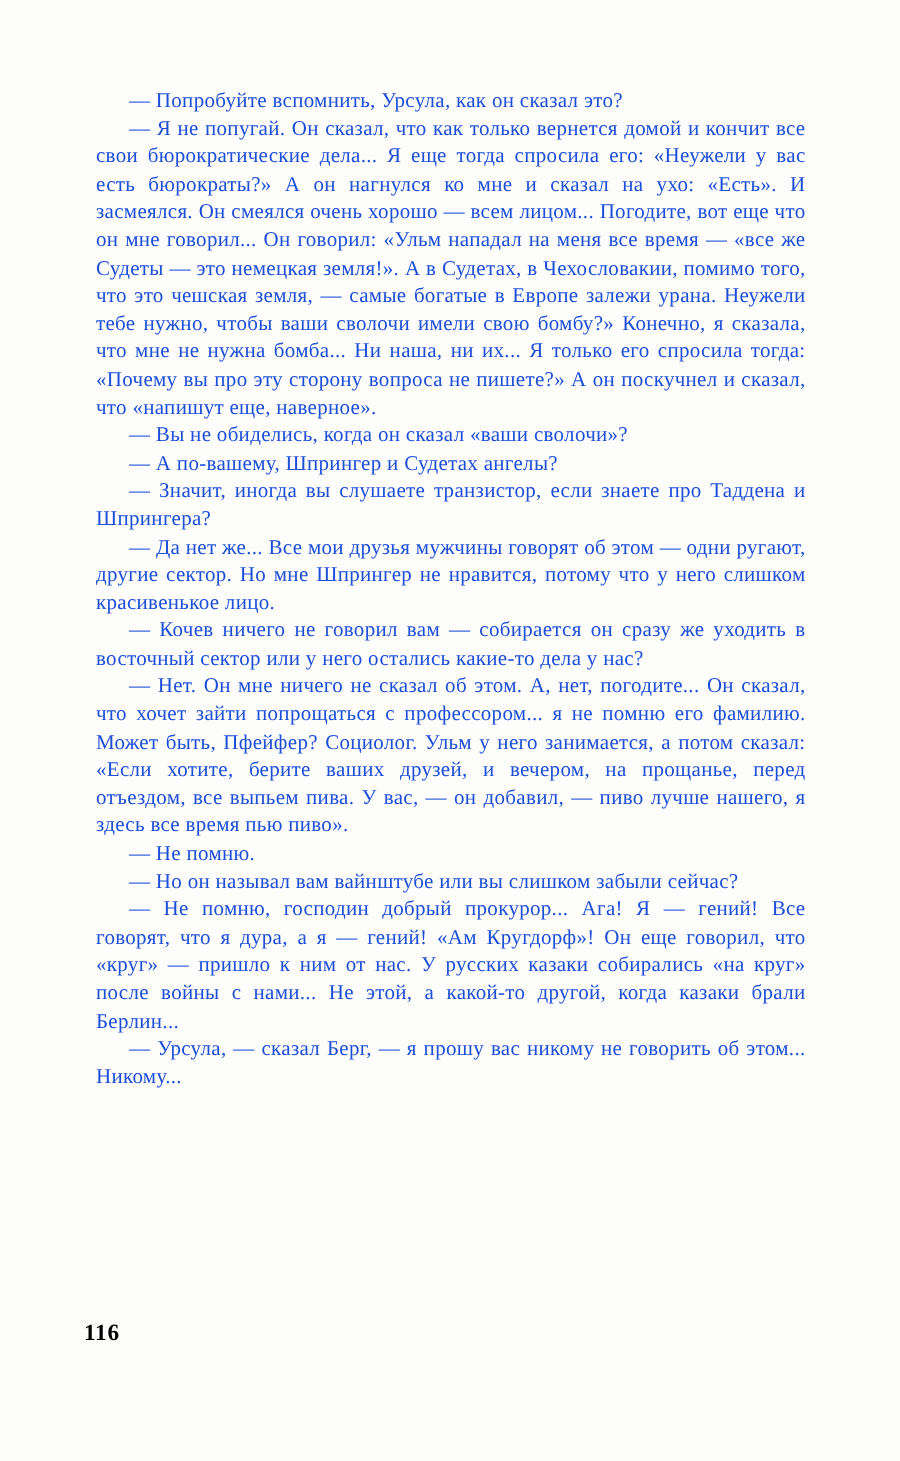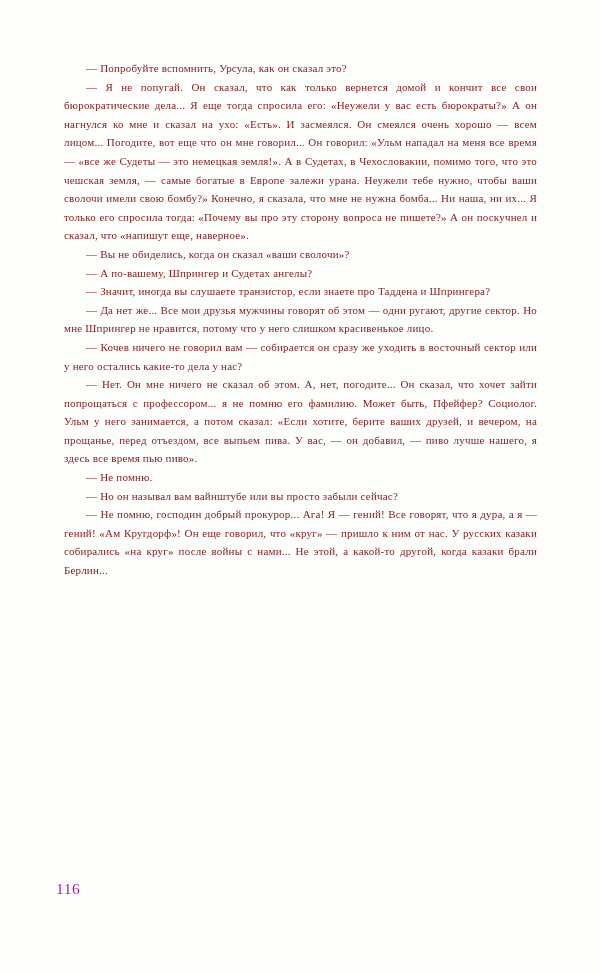--- a/index.html
+++ b/index.html
@@ -17,53 +17,54 @@
     position: absolute;
     inset: 0;
     background: #fdfdfc;
   }
   .text-block {
     position: absolute;
     left: 64px;
     top: 59px;
     width: 473px;
     font-family: "Liberation Serif", "DejaVu Serif", serif;
-    font-size: 11px;
+    font-size: 14px;
     line-height: 18.6px;
-    color: #7f1d1d;
+    color: #1d4ed8;
     text-align: justify;
     letter-spacing: 0.2px;
   }
   .text-block p {
     margin: 0;
     padding: 0;
     text-indent: 22px;
   }
   .page-number {
     position: absolute;
     left: 56px;
     top: 880px;
     font-family: "Liberation Serif", "DejaVu Serif", serif;
     font-size: 15.5px;
-    font-weight: normal;
-    color: #a21caf;
+    font-weight: bold;
+    color: #000000;
     letter-spacing: 0.5px;
   }
 </style>
 </head>
 <body>
 
 <div class="book-page">
   <div class="text-block">
     <p>— Попробуйте вспомнить, Урсула, как он сказал это?</p>
     <p>— Я не попугай. Он сказал, что как только вернется домой и кончит все свои бюрократические дела... Я еще тогда спросила его: «Неужели у вас есть бюрократы?» А он нагнулся ко мне и сказал на ухо: «Есть». И засмеялся. Он смеялся очень хорошо — всем лицом... Погодите, вот еще что он мне говорил... Он говорил: «Ульм нападал на меня все время — «все же Судеты — это немецкая земля!». А в Судетах, в Чехословакии, помимо того, что это чешская земля, — самые богатые в Европе залежи урана. Неужели тебе нужно, чтобы ваши сволочи имели свою бомбу?» Конечно, я сказала, что мне не нужна бомба... Ни наша, ни их... Я только его спросила тогда: «Почему вы про эту сторону вопроса не пишете?» А он поскучнел и сказал, что «напишут еще, наверное».</p>
     <p>— Вы не обиделись, когда он сказал «ваши сволочи»?</p>
     <p>— А по-вашему, Шпрингер и Судетах ангелы?</p>
     <p>— Значит, иногда вы слушаете транзистор, если знаете про Таддена и Шпрингера?</p>
     <p>— Да нет же... Все мои друзья мужчины говорят об этом — одни ругают, другие сектор. Но мне Шпрингер не нравится, потому что у него слишком красивенькое лицо.</p>
     <p>— Кочев ничего не говорил вам — собирается он сразу же уходить в восточный сектор или у него остались какие-то дела у нас?</p>
     <p>— Нет. Он мне ничего не сказал об этом. А, нет, погодите... Он сказал, что хочет зайти попрощаться с профессором... я не помню его фамилию. Может быть, Пфейфер? Социолог. Ульм у него занимается, а потом сказал: «Если хотите, берите ваших друзей, и вечером, на прощанье, перед отъездом, все выпьем пива. У вас, — он добавил, — пиво лучше нашего, я здесь все время пью пиво».</p>
     <p>— Не помню.</p>
-    <p>— Но он называл вам вайнштубе или вы просто забыли сейчас?</p>
+    <p>— Но он называл вам вайнштубе или вы слишком забыли сейчас?</p>
     <p>— Не помню, господин добрый прокурор... Ага! Я — гений! Все говорят, что я дура, а я — гений! «Ам Кругдорф»! Он еще говорил, что «круг» — пришло к ним от нас. У русских казаки собирались «на круг» после войны с нами... Не этой, а какой-то другой, когда казаки брали Берлин...</p>
+    <p>— Урсула, — сказал Берг, — я прошу вас никому не говорить об этом... Никому...</p>
   </div>
   <div class="page-number">116</div>
 </div>
 
 </body></html>

